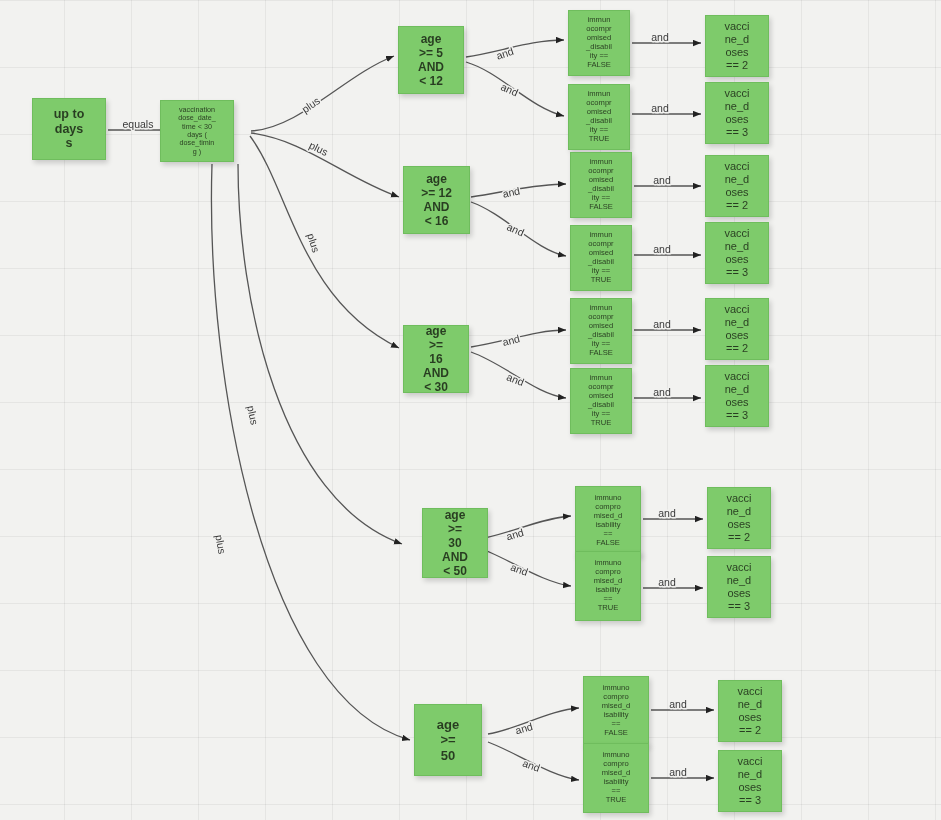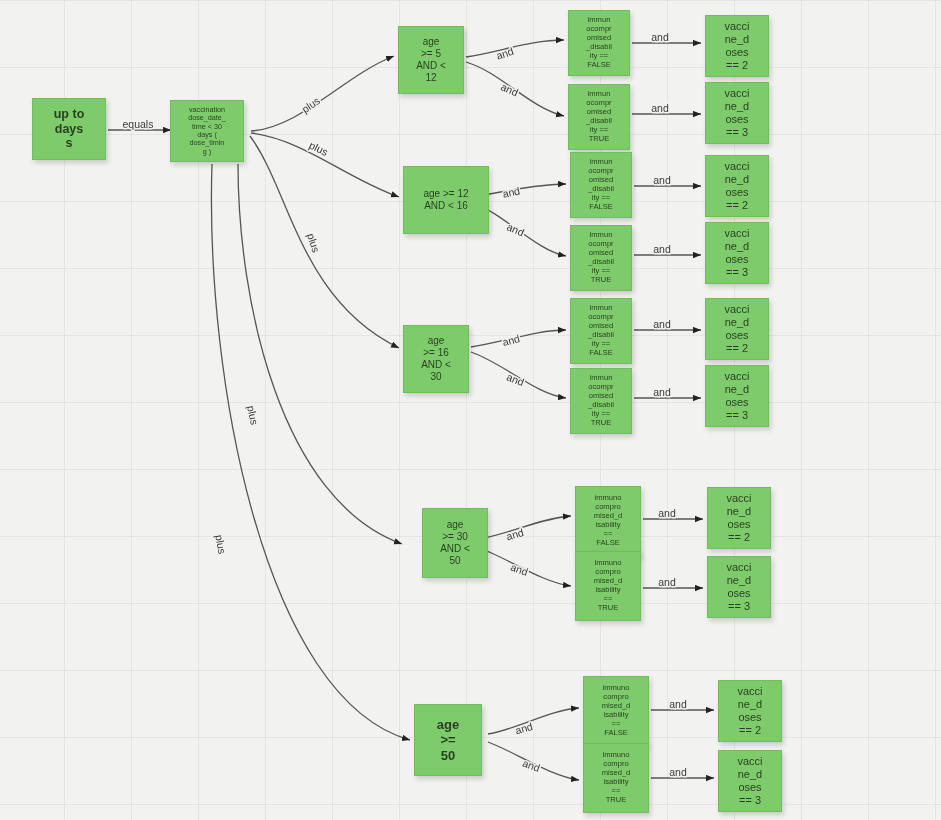--- a/index.html
+++ b/index.html
@@ -40,21 +40,21 @@
   .node .txt{
     display:block;
     line-height:1.18;
     padding:2px 17px;
     word-break:break-word;
     filter:blur(0.35px);
     opacity:.88;
   }
   .n-root .txt{font-size:12.5px;font-weight:bold;}
   .n-rule .txt{font-size:7.2px;}
-  .n-age .txt{font-size:10px;font-weight:normal;}
+  .n-age .txt{font-size:12px;font-weight:bold;}
   .n-age-big .txt{font-size:13px;font-weight:bold;}
   .n-immuno .txt{font-size:7.6px;}
   .n-dose .txt{font-size:11px;}
 </style>
 </head>
 <body>
 
 <div id="canvas">
   <svg id="edges" viewBox="0 0 941 820" xmlns="http://www.w3.org/2000/svg">
     <defs>
@@ -114,27 +114,27 @@
         <path d="M 651 710 L 714 710" class="edge-path" marker-end="url(#arrow)"></path>
         <text class="edge-label" x="678" y="708" text-anchor="middle" transform="rotate(0,678,708)">and</text>
         <path d="M 651 778 L 714 778" class="edge-path" marker-end="url(#arrow)"></path>
         <text class="edge-label" x="678" y="776" text-anchor="middle" transform="rotate(0,678,776)">and</text>
       </g>
   </svg>
   <div id="node-layer">
       <div class="node n-root" style="left: 32px; top: 98px; width: 74px; height: 62px;">
         <span class="txt">up to days s</span>
       </div>
-      <div class="node n-rule" style="left: 170px; top: 100px; width: 74px; height: 62px;">
+      <div class="node n-rule" style="left: 160px; top: 100px; width: 74px; height: 62px;">
         <span class="txt">vaccination dose_date_time &lt; 30 days ( dose_timing )</span>
       </div>
       <div class="node n-age" style="left: 398px; top: 26px; width: 66px; height: 68px;">
         <span class="txt">age &gt;= 5 AND &lt; 12</span>
       </div>
-      <div class="node n-age" style="left: 403px; top: 166px; width: 86px; height: 68px;">
+      <div class="node n-age" style="left: 403px; top: 166px; width: 67px; height: 68px;">
         <span class="txt">age &gt;= 12 AND &lt; 16</span>
       </div>
       <div class="node n-age" style="left: 403px; top: 316px; width: 66px; height: 68px; margin-top: 9px;">
         <span class="txt">age &gt;= 16 AND &lt; 30</span>
       </div>
       <div class="node n-age" style="left: 406px; top: 508px; width: 66px; height: 70px; margin-left: 16px;">
         <span class="txt">age &gt;= 30 AND &lt; 50</span>
       </div>
       <div class="node n-age-big" style="left: 414px; top: 704px; width: 68px; height: 72px;">
         <span class="txt">age &gt;= 50</span>

